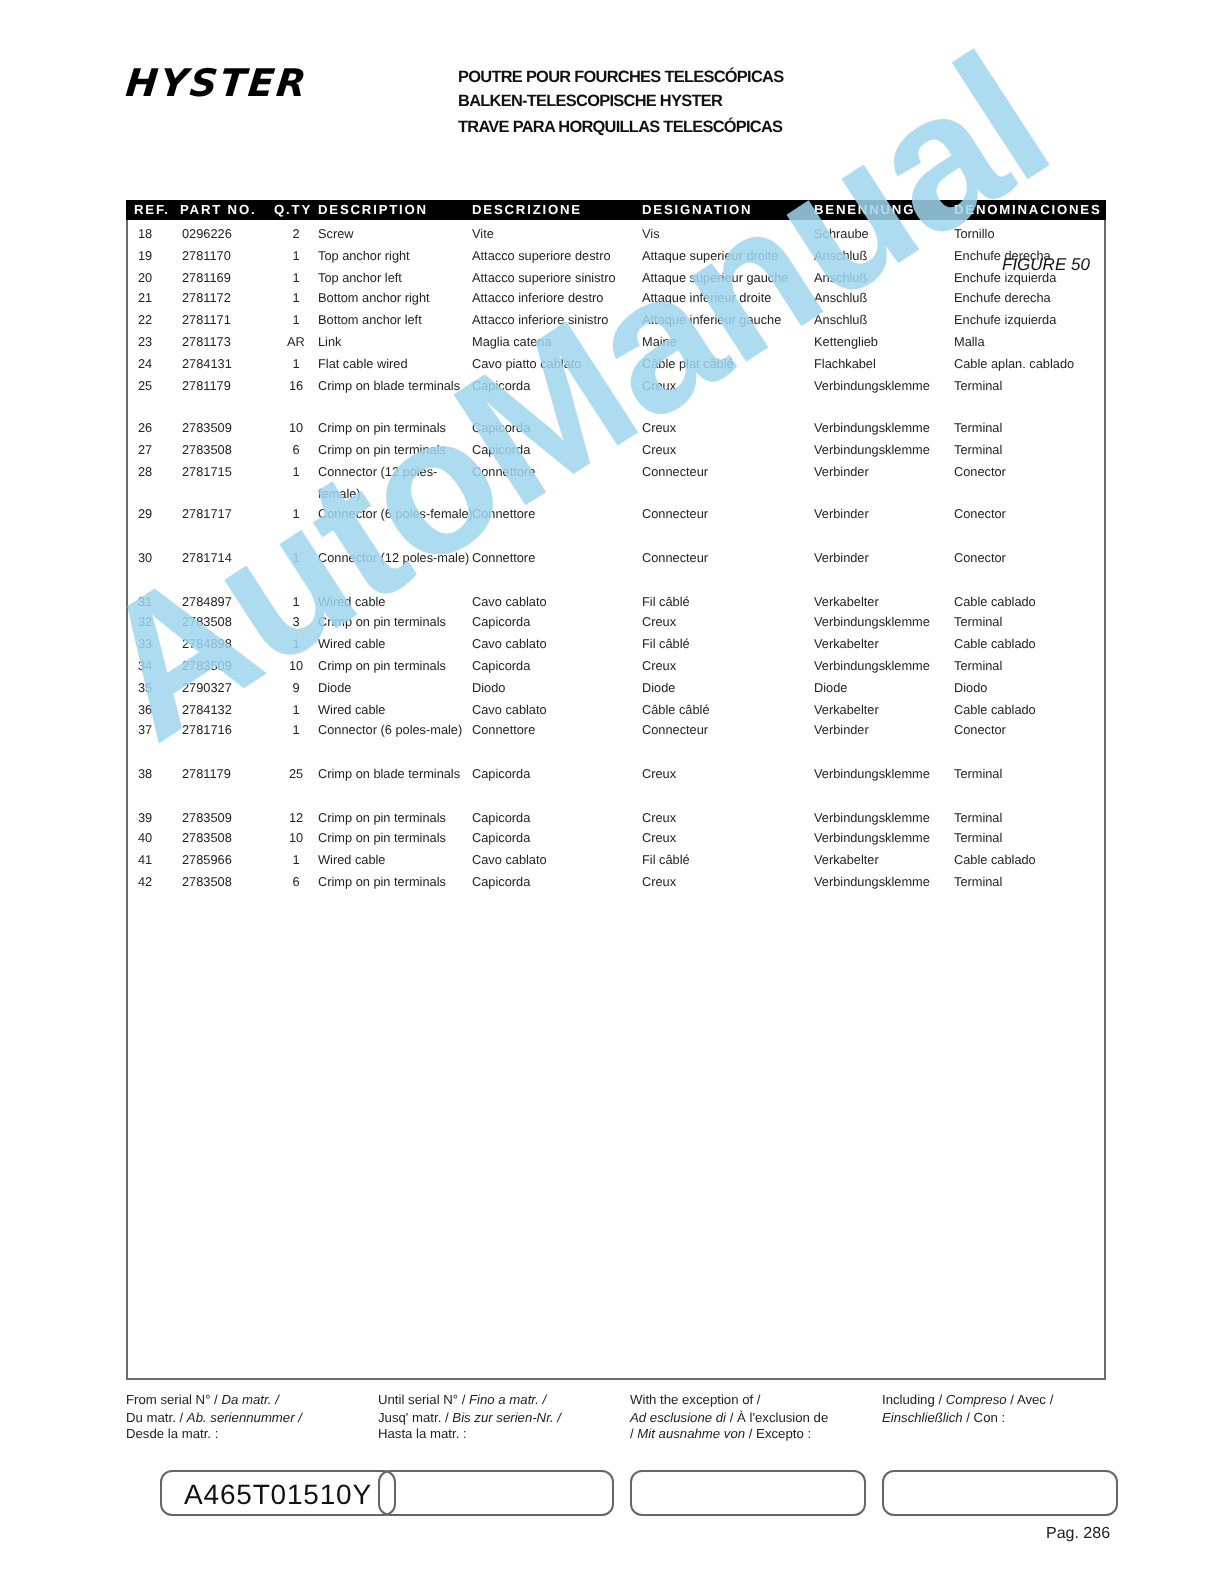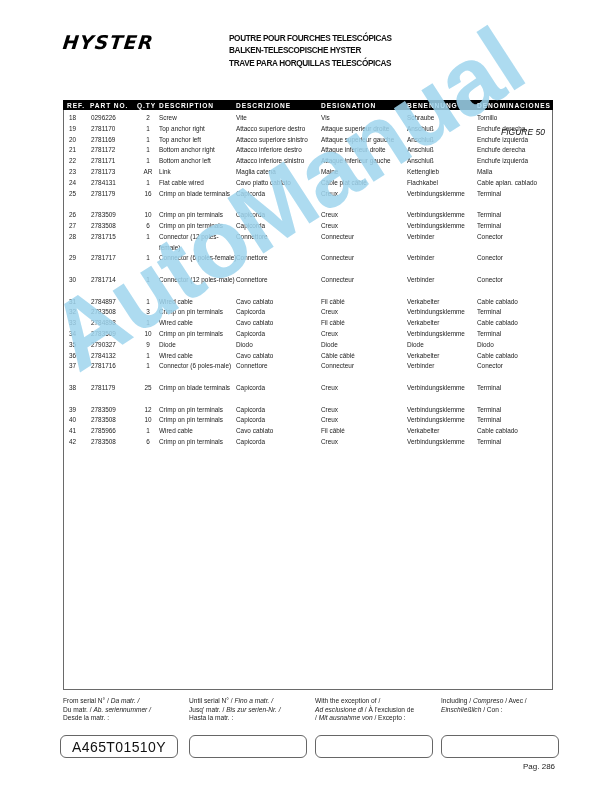--- a/index.html
+++ b/index.html
@@ -329,18 +329,18 @@
 <div class="footer-lbl" style="left:315px">
   <span>With the exception of /</span><br>
   <i>Ad esclusione di</i><span> / À l'exclusion de</span><br>
   <span>/ </span><i>Mit ausnahme von</i><span> / Excepto :</span>
 </div>
 <div class="footer-lbl" style="left:441px">
   <span>Including / </span><i>Compreso</i><span> / Avec /</span><br>
   <i>Einschließlich</i><span> / Con :</span>
 </div>
 
-<div class="box" style="left:60px">A465T01510Y</div>
+<div class="box" style="left:80px">A465T01510Y</div>
 <div class="box" style="left:189px"></div>
 <div class="box" style="left:315px"></div>
 <div class="box" style="left:441px"></div>
 
 <div class="page">Pag. 286</div>
 
 </body></html>

